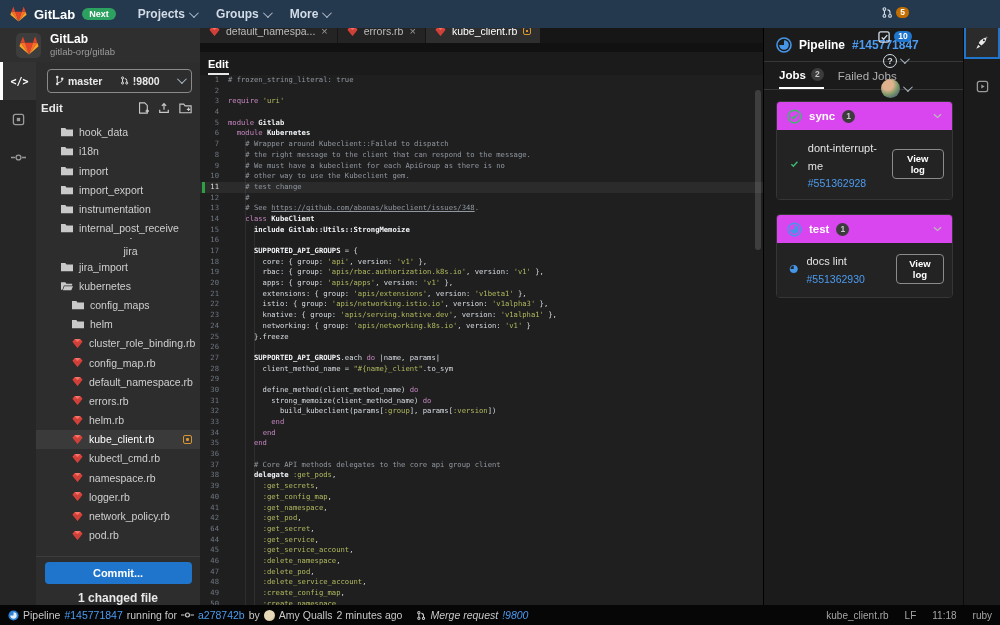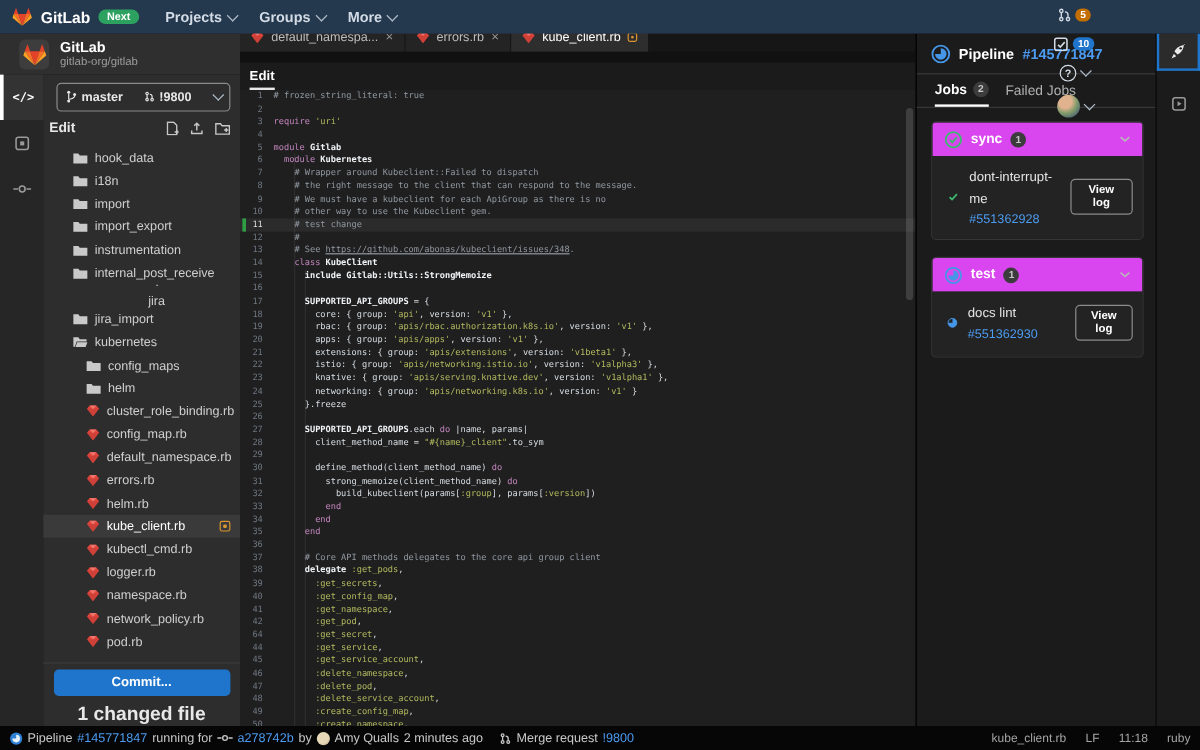--- a/index.html
+++ b/index.html
@@ -61,21 +61,21 @@
     color:#cfcfcf; font-size:10.5px; white-space:nowrap; }
   .tree-row.selected { background:#3a3a3a; color:#fff; }
   .mod-badge { margin-left:auto; margin-right:8px; width:9px; height:9px;
     border:1.5px solid var(--modified); border-radius:2px; position:relative; }
   .mod-badge::after{ content:''; position:absolute; left:2px; top:2px; width:3px; height:3px;
     background:var(--modified); border-radius:1px; }
   #commit-area { border-top:1px solid #3d3d3d; padding-top:5px; }
   #commit-btn { display:block; margin:0 auto; width:147px; height:22px; background:var(--blue);
     border:none; border-radius:4px; color:#fff; font-size:11px; font-weight:600;
     font-family:"Liberation Sans",sans-serif; }
-  #changed-label { text-align:center; color:#e8e8e8; font-size:16px; font-weight:bold; margin-top:7px; }
+  #changed-label { text-align:center; color:#e8e8e8; font-size:12px; font-weight:bold; margin-top:7px; }
 
   
   #tabstrip { position:absolute; left:200px; top:19px; width:563px; height:24px;
     background:#161616; display:flex; }
   .etab { height:24px; display:flex; align-items:center; gap:6px; padding:0 9px;
     background:#242424; border-right:1px solid #161616; color:#bdbdbd; font-size:10.5px; }
   .etab.active { background:#2e2e2e; color:#fff; }
   .etab .close { color:#9a9a9a; font-size:11px; line-height:10px; }
   .etab .dot { width:8px; height:8px; border:1.4px solid var(--modified); border-radius:2px; position:relative;}
   .etab .dot::after{content:'';position:absolute;left:1.5px;top:1.5px;width:2.6px;height:2.6px;background:var(--modified);}
@@ -422,29 +422,29 @@
             <path fill="#b93b33" d="M.5 4h11L6 11z" opacity=".45"></path>
           </svg>
           <span>kubectl_cmd.rb</span>
         </div>
         <div class="tree-row" style="padding-left: 36px;">
           <svg width="11" height="11" viewBox="0 0 12 12">
             <path fill="#e2453c" d="M3 1h6l2.5 3L6 11 .5 4z"></path>
             <path fill="#f0766c" d="M3 1h6L6 4.6z"></path>
             <path fill="#b93b33" d="M.5 4h11L6 11z" opacity=".45"></path>
           </svg>
+          <span>namespace.rb</span>
+        </div>
+        <div class="tree-row" style="padding-left: 36px;">
+          <svg width="11" height="11" viewBox="0 0 12 12">
+            <path fill="#e2453c" d="M3 1h6l2.5 3L6 11 .5 4z"></path>
+            <path fill="#f0766c" d="M3 1h6L6 4.6z"></path>
+            <path fill="#b93b33" d="M.5 4h11L6 11z" opacity=".45"></path>
+          </svg>
           <span>logger.rb</span>
-        </div>
-        <div class="tree-row" style="padding-left: 36px;">
-          <svg width="11" height="11" viewBox="0 0 12 12">
-            <path fill="#e2453c" d="M3 1h6l2.5 3L6 11 .5 4z"></path>
-            <path fill="#f0766c" d="M3 1h6L6 4.6z"></path>
-            <path fill="#b93b33" d="M.5 4h11L6 11z" opacity=".45"></path>
-          </svg>
-          <span>namespace.rb</span>
         </div>
         <div class="tree-row" style="padding-left: 36px;">
           <svg width="11" height="11" viewBox="0 0 12 12">
             <path fill="#e2453c" d="M3 1h6l2.5 3L6 11 .5 4z"></path>
             <path fill="#f0766c" d="M3 1h6L6 4.6z"></path>
             <path fill="#b93b33" d="M.5 4h11L6 11z" opacity=".45"></path>
           </svg>
           <span>network_policy.rb</span>
         </div>
         <div class="tree-row" style="padding-left: 36px;">
@@ -800,21 +800,21 @@
       <svg width="13" height="8" viewBox="0 0 16 9">
           <circle cx="8" cy="4.5" r="2.4" fill="none" stroke="#c8c8c8" stroke-width="1.4"></circle>
           <path d="M0 4.5h4.4M11.6 4.5H16" stroke="#c8c8c8" stroke-width="1.4"></path>
         </svg>
       <span class="lnk">a278742b</span>
       <span>by</span>
       <span class="mini-avatar"></span>
       <span>Amy Qualls</span>
       <span>2 minutes ago</span>
     </span>
-    <span class="seg" style="margin-left:14px;">
+    <span class="seg" style="margin-left:14px;font-style:italic;">
       <svg width="10" height="11" viewBox="0 0 14 14">
           <circle cx="4" cy="3" r="1.6" fill="none" stroke="#c8c8c8" stroke-width="1.5"></circle>
           <circle cx="4" cy="11" r="1.6" fill="none" stroke="#c8c8c8" stroke-width="1.5"></circle>
           <circle cx="10.5" cy="11" r="1.6" fill="none" stroke="#c8c8c8" stroke-width="1.5"></circle>
           <path d="M4 4.6v4.8M10.5 9.4V7a3 3 0 00-3-3" fill="none" stroke="#c8c8c8" stroke-width="1.5"></path>
         </svg>
       <span>Merge request</span>
       <span class="lnk">!9800</span>
     </span>
     <span class="right">

